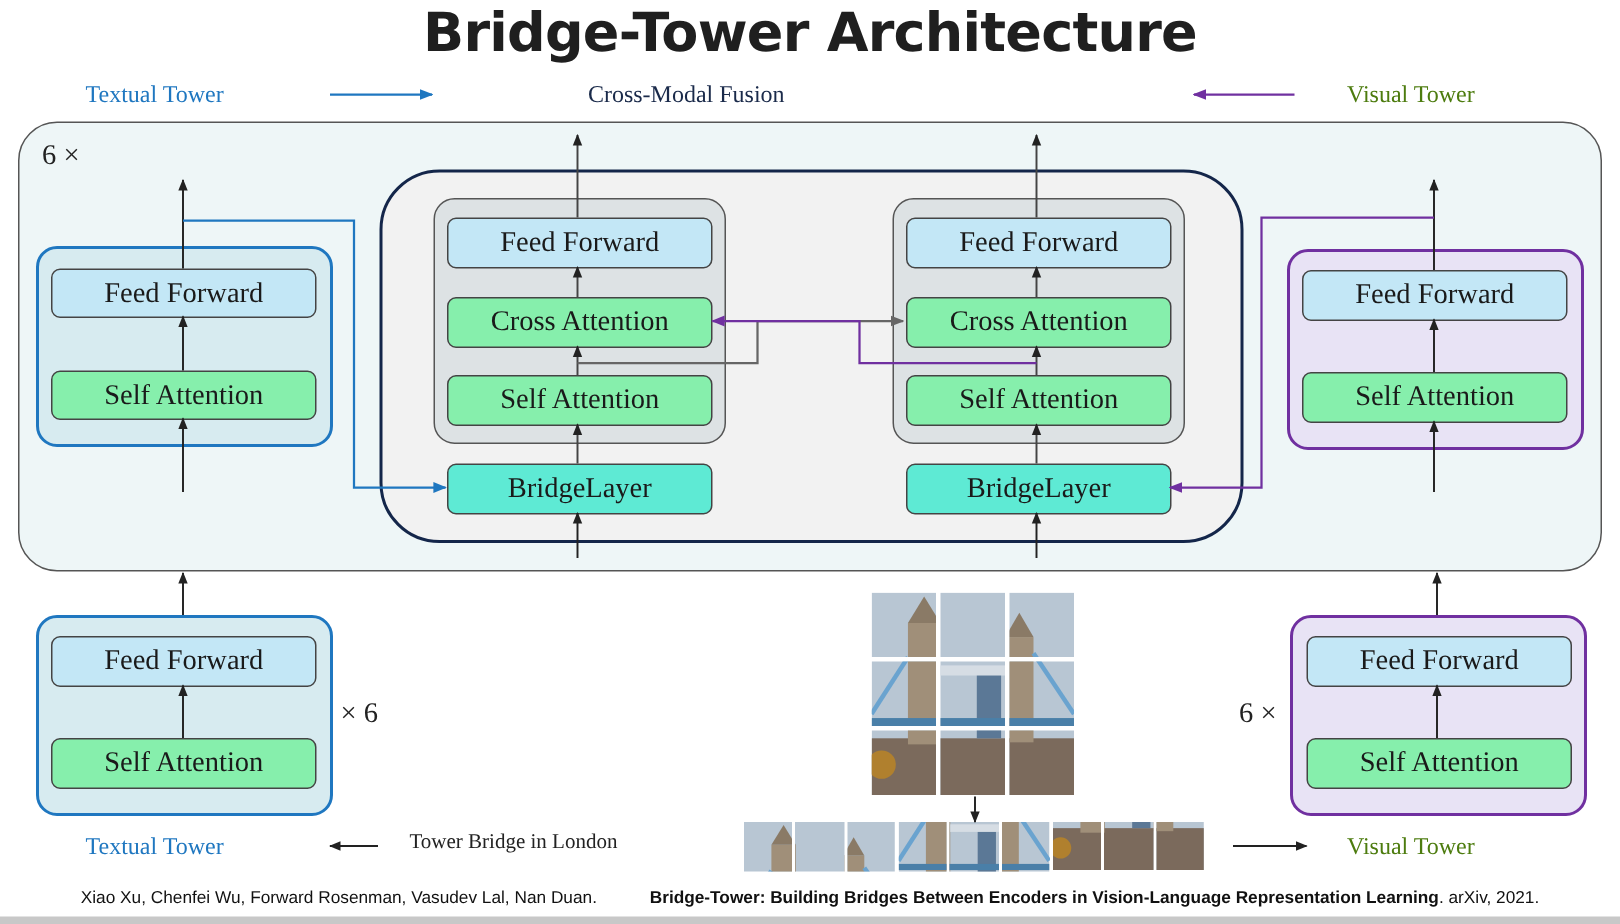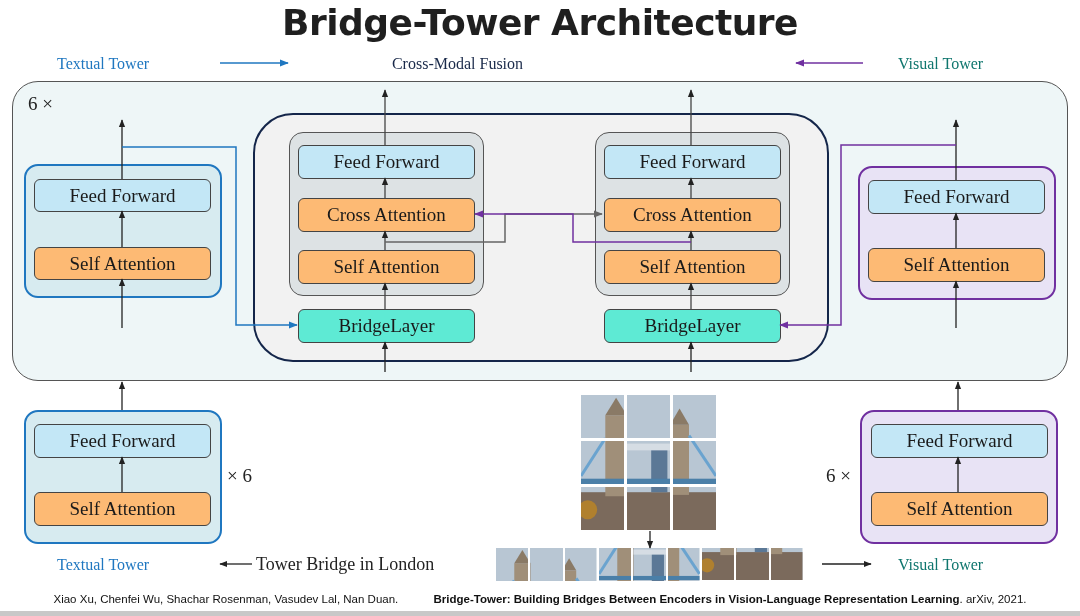--- a/index.html
+++ b/index.html
@@ -1,30 +1,30 @@
 <!DOCTYPE html>
 <html><head>
 <meta charset="utf-8">
 <style>
   html, body { margin:0; padding:0; }
   body { width:1080px; height:616px; background:#ffffff; position:relative; overflow:hidden; font-family:"Liberation Serif", serif; }
   .abs { position:absolute; }
   #title { left:0; width:1080px; top:0; text-align:center; font-family:"DejaVu Sans", sans-serif; font-weight:bold; font-size:36px; color:#1f1f1f; line-height:46px; letter-spacing:-0.5px; }
   .hdr { font-size:16px; line-height:26px; white-space:nowrap; }
   .blue { color:#1f77c0; }
-  .purple { color:#0f766e; }
+  .purple { color:#4d7c0f; }
   .navy { color:#1a2a4a; }
   #outer { left:12px; top:81px; width:1054px; height:298px; border:1.5px solid #555; border-radius:26px; background:#eef6f7; }
   #fusion { left:253px; top:113px; width:572px; height:245px; border:2px solid #14264a; border-radius:40px; background:#f2f2f2; }
   .inner-gray { border:1.5px solid #555; border-radius:14px; background:#dde2e4; }
   .tower-blue { border:2px solid #1f77c0; border-radius:14px; background:#d7ebf0; }
   .tower-purple { border:2px solid #7030a0; border-radius:14px; background:#e8e3f5; }
   .blk { border:1.3px solid #444; border-radius:6px; display:flex; align-items:center; justify-content:center; font-size:19px; color:#1a1a1a; white-space:nowrap; }
   .ff { background:#c3e7f6; }
-  .att { background:#fdba74; }
+  .att { background:#86efac; }
   .bridge { background:#5eead4; }
   .times { font-size:19px; color:#222; white-space:nowrap; }
   #citation { left:0; width:1080px; top:593px; text-align:center; font-family:"Liberation Sans", sans-serif; font-size:11.5px; color:#111; }
   #citation b { font-weight:bold;margin-left:32px; }
   #bottom-bar { left:0; top:611px; width:1080px; height:5px; background:#c8c8c8; }
   svg#wires { position:absolute; left:0; top:0; }
   .tile { position:absolute; overflow:hidden; }
 </style>
 </head>
 <body>
@@ -65,21 +65,21 @@
 <div class="abs blk att" style="left:34px; top:492px; width:175px; height:32px;">Self Attention</div>
 <div class="abs times" style="left:227px; top:465px;">× 6</div>
 
 <div class="abs tower-purple" style="left:860px; top:410px; width:194px; height:130px;"></div>
 <div class="abs blk ff" style="left:871px; top:424px; width:175px; height:32px;">Feed Forward</div>
 <div class="abs blk att" style="left:871px; top:492px; width:175px; height:32px;">Self Attention</div>
 <div class="abs times" style="left:826px; top:465px;">6 ×</div>
 
 <div class="abs hdr blue" style="left:57px; top:552px;">Textual Tower</div>
 <div class="abs hdr purple" style="left:898px; top:552px;">Visual Tower</div>
-<div class="abs" style="left:256px; top:554px; font-size:18px; color:#222; white-space:nowrap;">Tower Bridge in London</div>
+<div class="abs" style="left:273px; top:554px; font-size:14px; color:#222; white-space:nowrap;">Tower Bridge in London</div>
 
 <div id="patch-grid" class="abs" style="left:581px; top:395px; width:135px; height:135px;">
     <div class="tile" style="left: 0px; top: 0px; width: 43px; height: 43px;">
       <svg width="135" height="135" style="position:absolute;left:0px;top:0px">
       <rect x="0" y="0" width="135" height="135" fill="#b8c6d3"></rect>
       <rect x="0" y="97.2" width="135" height="37.800000000000004" fill="#7b6a5c"></rect>
       <rect x="70.2" y="51.3" width="16.2" height="45.900000000000006" fill="#5b7896"></rect>
       <rect x="24.3" y="20.25" width="21.6" height="81" fill="#a08f79"></rect>
       <polygon points="24.3,20.25 35.1,2.7 45.900000000000006,20.25" fill="#8a7a66"></polygon>
       <rect x="89.10000000000001" y="29.7" width="18.900000000000002" height="70.2" fill="#a08f79"></rect>
@@ -416,14 +416,14 @@
   <line x1="122" y1="492" x2="122" y2="457" stroke="#222" stroke-width="1.3" marker-end="url(#ah-k)"></line>
 
   <line x1="958" y1="410" x2="958" y2="382" stroke="#222" stroke-width="1.3" marker-end="url(#ah-k)"></line>
   <line x1="958" y1="492" x2="958" y2="457" stroke="#222" stroke-width="1.3" marker-end="url(#ah-k)"></line>
 
   <line x1="252" y1="564" x2="220" y2="564" stroke="#222" stroke-width="1.3" marker-end="url(#ah-k)"></line>
   <line x1="822" y1="564" x2="871" y2="564" stroke="#222" stroke-width="1.3" marker-end="url(#ah-k)"></line>
   <line x1="650" y1="531" x2="650" y2="548" stroke="#222" stroke-width="1.3" marker-end="url(#ah-k)"></line>
 </svg>
 
-<div id="citation" class="abs"><span>Xiao Xu, Chenfei Wu, Shachar Rosenman, Vasudev Lal, Nan Duan.</span> <b>Bridge-Tower: Building Bridges Between Encoders in Vision-Language Representation Learning</b><span>. arXiv, 2021.</span></div>
+<div id="citation" class="abs"><span>Xiao Xu, Chenfei Wu, Forward Rosenman, Vasudev Lal, Nan Duan.</span> <b>Bridge-Tower: Building Bridges Between Encoders in Vision-Language Representation Learning</b><span>. arXiv, 2021.</span></div>
 <div id="bottom-bar" class="abs"></div>
 
 </body></html>

